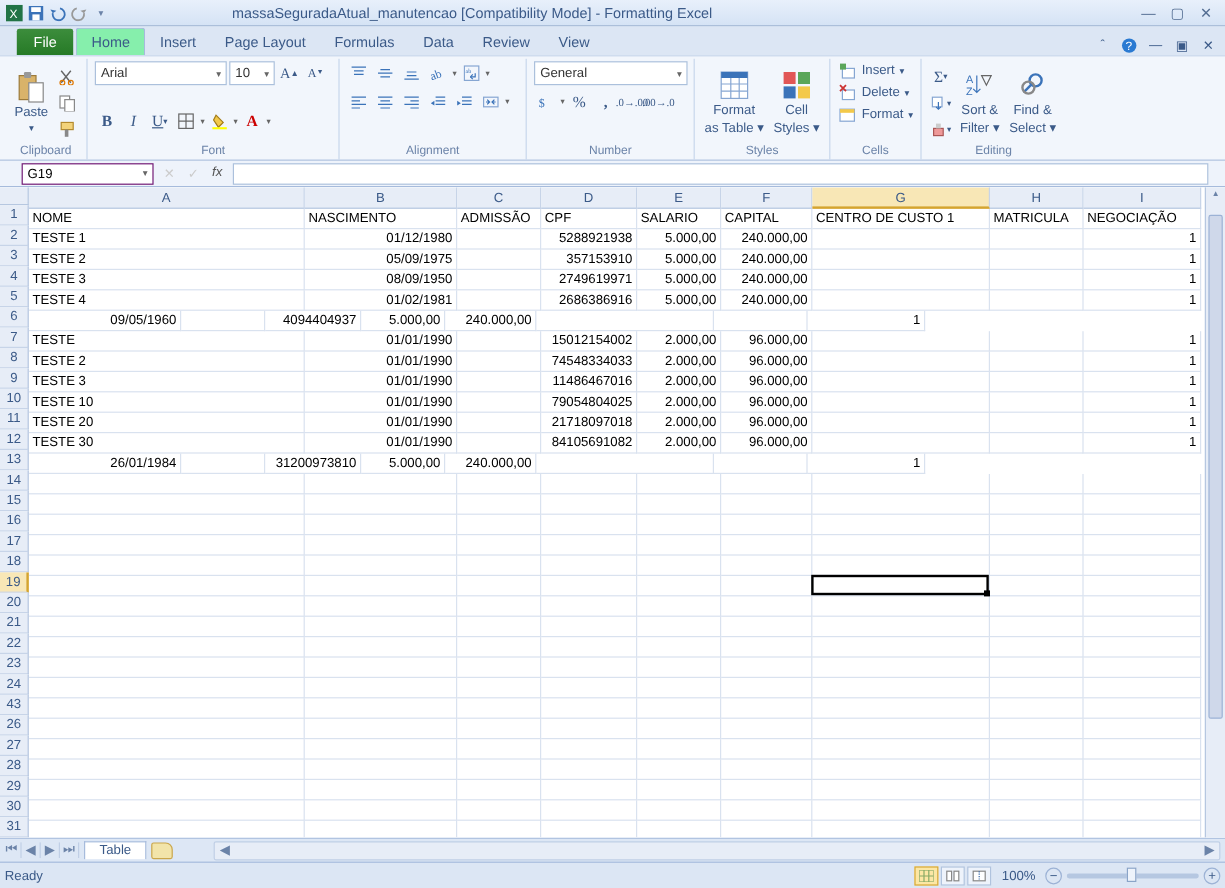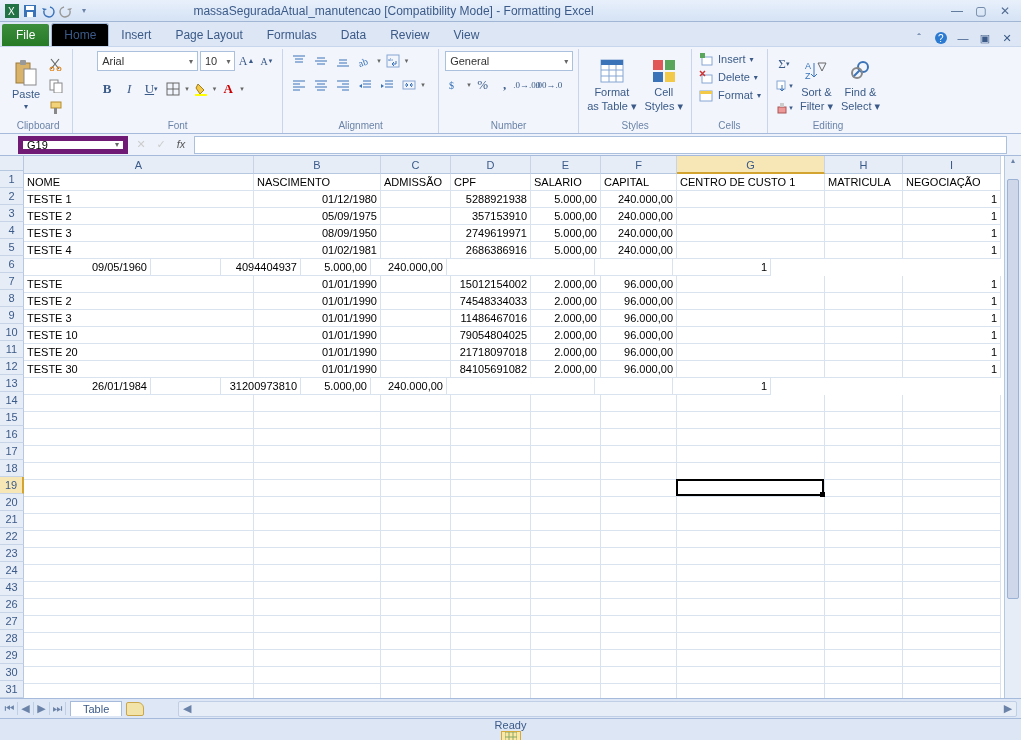--- a/index.html
+++ b/index.html
@@ -23,31 +23,31 @@
   border-bottom: 1px solid #a0b6d4;
   font-size: 12px;
 }
 .qat { display: flex; align-items: center; gap: 2px; padding-left: 4px; }
 .qat .ic { width: 16px; height: 16px; display: inline-flex; align-items: center; justify-content: center; }
 .title-text { flex: 1; text-align: center; color: #3b5a88; font-size: 12px; }
 .win-controls { display: flex; gap: 0; padding-right: 4px; }
 .win-controls .wc { width: 24px; height: 16px; display: inline-flex; align-items: center; justify-content: center; color:#536d92; }
 
 
-.tabs { height: 24px; display: flex; align-items: flex-end; padding-left: 2px; background: #dce6f4; }
+.tabs { height: 24px; display: flex; align-items: flex-end; padding-left: 14px; background: #dce6f4; }
 .file-tab {
   background: linear-gradient(#3c8d3c,#267a26);
   color: #fff; padding: 4px 14px 4px 14px;
   border-radius: 2px 2px 0 0; margin-right: 2px; font-size: 12px;
 }
 .tab {
   padding: 4px 12px; color: #3b5a88; font-size: 12px;
 }
 .tab.active {
-  background: #000000;
+  background: #86efac;
   border: 1px solid #a6bbdc; border-bottom: none;
   border-radius: 3px 3px 0 0;
   color: #3b5a88;
 }
 .tab-spacer { flex: 1; }
 .tab-help { display: flex; gap: 6px; padding-right: 6px; align-items: center; color:#3b5a88; }
 .tab-help .ic { width: 16px; height: 16px; display:inline-flex; align-items:center; justify-content:center; }
 
 
 .ribbon {
@@ -72,21 +72,21 @@
 .small-col { display:flex; flex-direction:column; gap:2px; }
 .small-row { display:flex; gap:2px; align-items:center; }
 .sbtn { width:20px; height:20px; display:inline-flex; align-items:center; justify-content:center; border:1px solid transparent; font-family: "Times New Roman", serif; font-size: 13px; color:#3b5a88; }
 .combo { border:1px solid #abc0dc; background:#fff; height:20px; display:flex; align-items:center; padding:0 4px; font-size:11px; color:#333; }
 .combo .dd { margin-left:auto; color:#666; font-size:8px; padding-left:4px;}
 .menu-line { display:flex; align-items:center; gap:4px; font-size:11px; color:#3b5a88; }
 .menu-line .mic { width:16px; height:16px; display:inline-flex; align-items:center; justify-content:center; }
 
 
 .name-fx-bar { height: 22px; background:#eef3fb; border-bottom:1px solid #a6bbdc; display:flex; align-items:center; }
-.name-box { width:110px; border:5px solid #701a75; background:#fff; margin:2px 0 2px 18px; height:18px; display:flex; align-items:center; padding:0 4px; font-size:11px;}
+.name-box { width:110px; border:1px solid #701a75; background:#fff; margin:2px 0 2px 18px; height:18px; display:flex; align-items:center; padding:0 4px; font-size:11px;}
 .name-box .dd { margin-left:auto; font-size:8px; color:#666; }
 .fx-icons { display:flex; gap:2px; padding:0 4px;}
 .fx-icons span{ width:18px; display:inline-flex; justify-content:center; color:#888;}
 .formula-input { flex:1; background:#fff; border:1px solid #abc0dc; height:18px; margin-right:14px; }
 
 
 .grid-wrap { flex:1; display:flex; background:#fff; position:relative; overflow:hidden;}
 .corner { width:24px; height:18px; background:#e7edf7; border-right:1px solid #b6c7e0; border-bottom:1px solid #b6c7e0;}
 .col-headers { display:flex; height:18px;}
 .col-h { background:#e7edf7; border-right:1px solid #c7d4e8; border-bottom:1px solid #b6c7e0; text-align:center; font-size:11px; color:#3b5a88; line-height:18px; }
@@ -110,21 +110,21 @@
 .sheet-bar { height:20px; background:#dde7f5; border-top:1px solid #a6bbdc; display:flex; align-items:center; font-size:11px;}
 .sheet-nav { display:flex; gap:0; padding:0 2px;}
 .sheet-nav span { width:16px; text-align:center; color:#6b83a8; border-right:1px solid #c0cfe6;}
 .sheet-tab { background:#fff; border:1px solid #a6bbdc; border-bottom:none; padding:1px 12px; margin-left:2px; color:#3b5a88;}
 .sheet-new { width:18px; height:14px; margin-left:4px; background:#f2e4a9; border:1px solid #caa64a; border-radius:2px 6px 2px 2px;}
 .hscroll-track { flex:1; margin:0 4px; background:#e7edf7; height:16px; border:1px solid #c0cfe6; border-radius:2px; position:relative;}
 .hscroll-track .lbtn,.hscroll-track .rbtn{ position:absolute; top:0; width:16px; height:14px; text-align:center; color:#6b83a8;}
 .hscroll-track .lbtn{left:0;} .hscroll-track .rbtn{right:0;}
 
 
-.status-bar { height:22px; background:#dce6f4; border-top:1px solid #a6bbdc; display:flex; align-items:center; font-size:11px; color:#3b5a88; padding:0 4px;flex-direction:column;}
+.status-bar { height:22px; background:#dce6f4; border-top:1px solid #a6bbdc; display:flex; align-items:center; font-size:11px; color:#3b5a88; padding:0 4px;}
 .status-bar .sp { flex:1;}
 .view-btn { width:20px; height:16px; border:1px solid #b0c3de; background:#eef3fb; margin:0 1px; display:inline-flex; align-items:center; justify-content:center;}
 .view-btn.active { background:#fce7a4; border-color:#d6a939;}
 .zoom { display:flex; align-items:center; gap:4px; margin-left:8px;}
 .zoom-slider { width:110px; height:4px; background:#b5c7e1; position:relative; border-radius:2px;}
 .zoom-slider .zh { position:absolute; width:8px; height:12px; background:#eef3fb; border:1px solid #8aa4c8; top:-5px; left:50px;}
 
 .cw-A{width:230px;} .cw-B{width:127px;} .cw-C{width:70px;} .cw-D{width:80px;} .cw-E{width:70px;} .cw-F{width:76px;} .cw-G{width:148px;} .cw-H{width:78px;} .cw-I{width:98px;}
 
 svg { display:block; }
@@ -228,21 +228,21 @@
               <rect x="2" y="1" width="10" height="6" fill="#f3d37a" stroke="#b38a2e"></rect>
               <rect x="5" y="7" width="3" height="6" fill="#888"></rect>
             </svg>
           </span>
       </div>
     </div>
     <div class="group-label">Clipboard</div>
   </div>
 
   <div class="group" style="width:210px;">
-    <div class="group-body" style="flex-direction:column; align-items:stretch; gap:8px;margin-left:18px;">
+    <div class="group-body" style="flex-direction:column; align-items:stretch; gap:20px;">
       <div class="small-row">
         <div class="combo" style="width:110px;">
             <span>Arial</span>
             <span class="dd">▾</span>
           </div>
         <div class="combo" style="width:38px;">
             <span>10</span>
             <span class="dd">▾</span>
           </div>
         <span class="sbtn" style="font-size:12px;">A<sup style="font-size:7px;">▲</sup></span>

